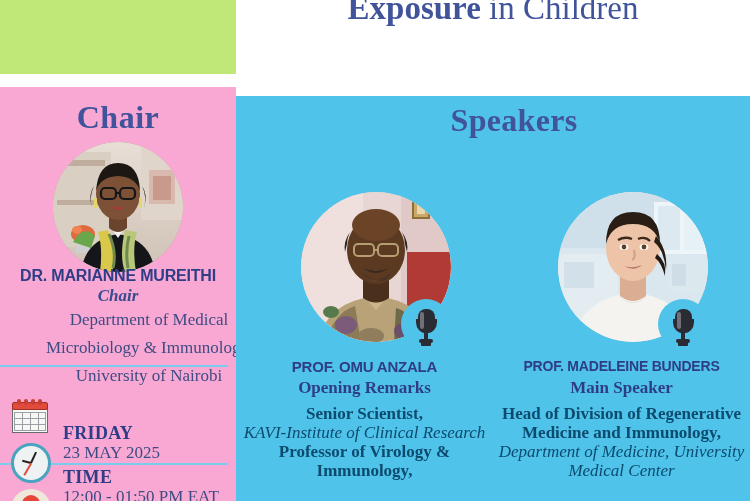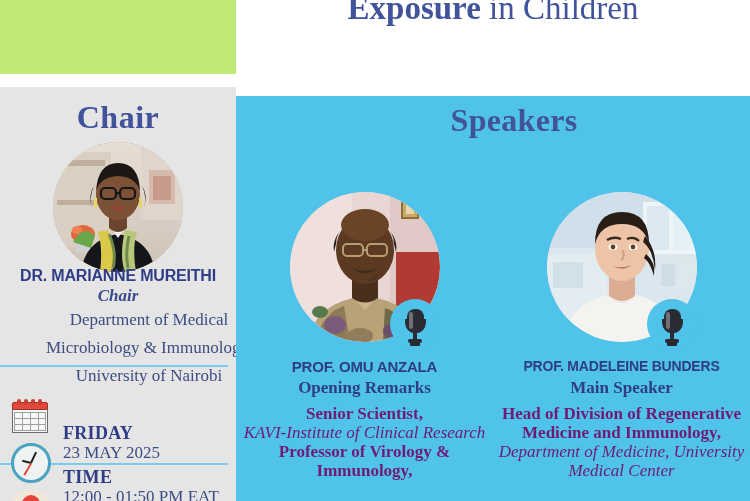--- a/index.html
+++ b/index.html
@@ -27,21 +27,21 @@
     color:#41539b;
     white-space:nowrap;
     margin-top:-10px;
   }
   .title-line .bold{font-weight:bold;}
   .title-line .light{font-weight:normal;}
 
   
   .left-col{
     position:absolute;left:0;top:87px;width:236px;height:414px;
-    background:#e5e5e5;
+    background:#f9a8d4;
   }
   .chair-heading{
     text-align:center;
     font-family:"Liberation Serif", serif;
     font-weight:bold;
     font-size:32px;
     color:#41539b;
     margin-top:12px;
     letter-spacing:0.5px;
   }
@@ -116,21 +116,21 @@
   .right-col{
     position:absolute;left:236px;top:96px;width:556px;height:405px;
     background:#4fc3ea;
   }
   .speakers-heading{
     text-align:center;
     font-family:"Liberation Serif", serif;
     font-weight:bold;font-size:32px;color:#41539b;
     margin-top:6px;letter-spacing:0.3px;
   }
-  .spk{position:absolute;top:0;width:257px;height:405px;}
+  .spk{position:absolute;top:0;width:257px;height:405px;padding-left:23px;}
   .spk-a{left:0;}
   .spk-b{left:257px;}
   .spk-photo{
     position:absolute;top:96px;left:50%;margin-left:-75px;
     width:150px;height:150px;border-radius:50%;overflow:hidden;
     background:#cfd8d8;
   }
   .mic{
     position:absolute;top:209px;left:50%;margin-left:31px;
     width:38px;height:42px;
@@ -153,21 +153,21 @@
   }
   .spk-name.small{font-size:14px;}
   .spk-role{
     position:absolute;top:282px;left:0;width:257px;text-align:center;
     font-family:"Liberation Serif", serif;font-weight:bold;
     font-size:17px;color:#2e3d86;
   }
   .spk-affil{
     position:absolute;top:308px;left:0;width:257px;text-align:center;
     font-family:"Liberation Serif", serif;
-    font-size:17px;line-height:19px;color:#701a75;
+    font-size:17px;line-height:19px;color:#0c4a6e;
   }
   .spk-affil .b{font-weight:bold;}
   .spk-affil .i{font-style:italic;}
 </style>
 </head>
 <body>
 
 <div class="poster">
 
   <div class="green-top"></div>

